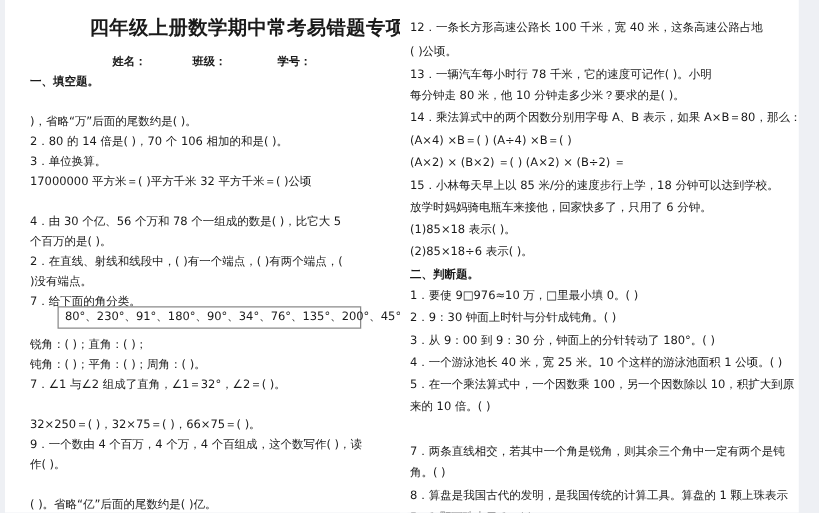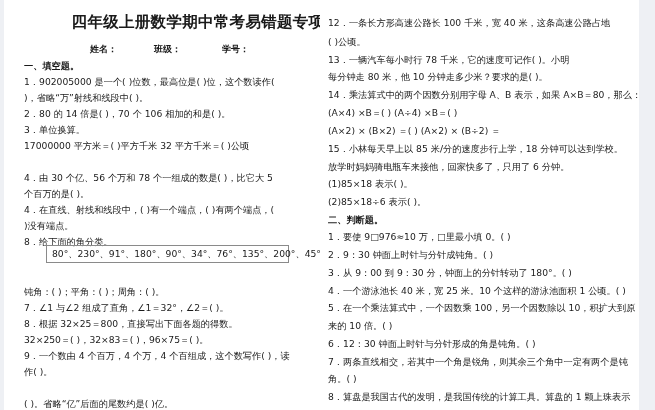--- a/index.html
+++ b/index.html
@@ -37,35 +37,34 @@
 </head>
 <body>
 
 <div class="page" id="page-left">
   <div class="title">四年级上册数学期中常考易错题专项训练</div>
   <div class="info" style="left:86px">姓名：</div>
   <div class="info" style="left:150px">班级：</div>
   <div class="info" style="left:218px">学号：</div>
 
   <div class="line bold" style="left:20px;top:60px">一、填空题。</div>
-  <div class="line" style="left:20px;top:76px">1．902005000 是一个(        )位数，最高位是(      )位，这个数读作(</div>
-  <div class="line" style="left:20px;top:92px">              )，省略“万”射线和线段中(              )。</div>
+  <div class="line" style="left:20px;top:92px">              )，省略“万”后面的尾数约是(              )。</div>
   <div class="line" style="left:20px;top:108px">2．80 的 14 倍是(        )，70 个 106 相加的和是(        )。</div>
   <div class="line" style="left:20px;top:124px">3．单位换算。</div>
   <div class="line" style="left:20px;top:140px">17000000 平方米＝(     )平方千米     32 平方千米＝(          )公顷</div>
   <div class="line" style="left:20px;top:172px">4．由 30 个亿、56 个万和 78 个一组成的数是(                    )，比它大 5</div>
   <div class="line" style="left:20px;top:188px">个百万的是(                      )。</div>
-  <div class="line" style="left:20px;top:204px">4．在直线、射线和线段中，(          )有一个端点，(          )有两个端点，(</div>
+  <div class="line" style="left:20px;top:204px">2．在直线、射线和线段中，(          )有一个端点，(          )有两个端点，(</div>
   <div class="line" style="left:20px;top:220px">   )没有端点。</div>
-  <div class="line" style="left:20px;top:236px">8．给下面的角分类。</div>
+  <div class="line" style="left:20px;top:236px">7．给下面的角分类。</div>
   <div class="anglebox">80°、230°、91°、180°、90°、34°、76°、135°、200°、45°</div>
+  <div class="line" style="left:20px;top:270px">锐角：(                                  )；直角：(        )；</div>
   <div class="line" style="left:20px;top:286px">钝角：(                  )；平角：(            )；周角：(              )。</div>
   <div class="line" style="left:20px;top:302px">7．∠1 与∠2 组成了直角，∠1＝32°，∠2＝(        )。</div>
-  <div class="line" style="left:20px;top:318px">8．根据 32×25＝800，直接写出下面各题的得数。</div>
-  <div class="line" style="left:20px;top:334px">32×250＝(               )，32×83＝(          )，96×75＝(            )。</div>
+  <div class="line" style="left:20px;top:334px">32×250＝(               )，32×75＝(          )，66×75＝(            )。</div>
   <div class="line" style="left:20px;top:350px">9．一个数由 4 个百万，4 个万，4 个百组成，这个数写作(                  )，读</div>
   <div class="line" style="left:20px;top:366px">作(                          )。</div>
   <div class="line" style="left:20px;top:398px">(              )。省略“亿”后面的尾数约是(      )亿。</div>
 
 </div>
 
 <div class="page" id="page-right">
   <div class="line" style="left:8px;top:17px">12．一条长方形高速公路长 100 千米，宽 40 米，这条高速公路占地</div>
   <div class="line" style="left:8px;top:36px">(        )公顷。</div>
   <div class="line" style="left:8px;top:54px">13．一辆汽车每小时行 78 千米，它的速度可记作(                  )。小明</div>
@@ -78,18 +77,17 @@
   <div class="line" style="left:8px;top:178px">(1)85×18 表示(                              )。</div>
   <div class="line" style="left:8px;top:196px">(2)85×18÷6 表示(                              )。</div>
 
   <div class="line bold" style="left:8px;top:214px">二、判断题。</div>
   <div class="line" style="left:8px;top:231px">1．要使 9□976≈10 万，□里最小填 0。(    )</div>
   <div class="line" style="left:8px;top:249px">2．9：30 钟面上时针与分针成钝角。(    )</div>
   <div class="line" style="left:8px;top:267px">3．从 9：00 到 9：30 分，钟面上的分针转动了 180°。(    )</div>
   <div class="line" style="left:8px;top:285px">4．一个游泳池长 40 米，宽 25 米。10 个这样的游泳池面积 1 公顷。(    )</div>
   <div class="line" style="left:8px;top:302px">5．在一个乘法算式中，一个因数乘 100，另一个因数除以 10，积扩大到原</div>
   <div class="line" style="left:8px;top:320px">来的 10 倍。(    )</div>
-  <div class="line" style="left:8px;top:338px">6．12：30 钟面上时针与分针形成的角是钝角。(    )</div>
   <div class="line" style="left:8px;top:356px">7．两条直线相交，若其中一个角是锐角，则其余三个角中一定有两个是钝</div>
   <div class="line" style="left:8px;top:373px">角。(    )</div>
   <div class="line" style="left:8px;top:391px">8．算盘是我国古代的发明，是我国传统的计算工具。算盘的 1 颗上珠表示</div>
   <div class="line" style="left:8px;top:409px">5，1 颗下珠表示 1。(    )</div>
 </div>
 
 </body></html>

